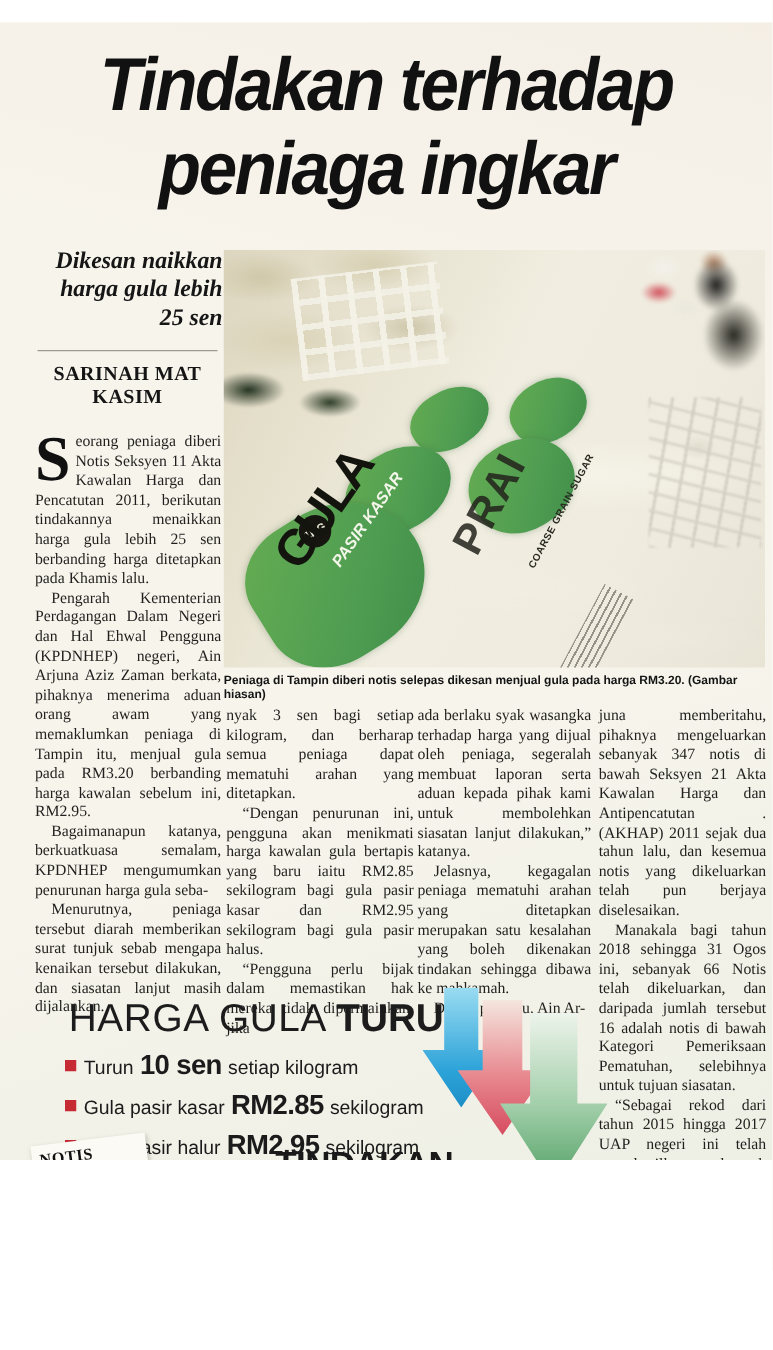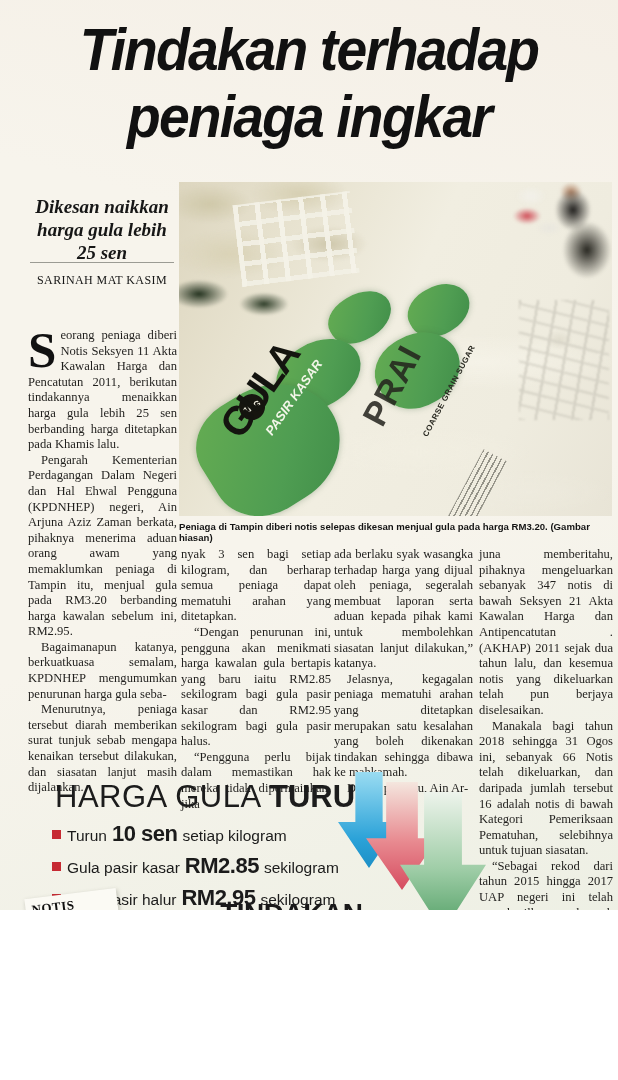--- a/index.html
+++ b/index.html
@@ -2,39 +2,39 @@
 <html><head>
 <meta charset="utf-8">
 <style>
   html,body{margin:0;padding:0;}
   .page{
     position:relative; width:618px; height:910px; overflow:hidden;
     background:
       linear-gradient(160deg, rgba(236,238,226,0) 60%, rgba(230,236,222,.55) 100%),
       linear-gradient(15deg, rgba(244,236,228,0) 70%, rgba(242,234,224,.5) 100%),
       #f7f4ec;
-    font-family:"Liberation Serif", serif; color:#1d1c1a;
+    font-family:"Liberation Serif", serif; color:#1d1c1a;margin-top:18px;
   }
   
   .headline{
     position:absolute; top:16px; left:0; width:618px; text-align:center;
     font-family:"Liberation Sans", sans-serif; font-weight:bold; font-style:italic;
     font-size:60px; line-height:67px; letter-spacing:-2px; color:#111;
     transform:scaleX(.92);
   }
   
   .subhead{
-    position:absolute; left:26px; top:195px; width:152px; text-align:center;
+    position:absolute; left:26px; top:179px; width:152px; text-align:right;
     font-family:"Liberation Serif", serif; font-weight:bold; font-style:italic;
     font-size:19px; line-height:23px; color:#161616;
   }
   .rule{position:absolute; left:30px; top:262px; width:144px; height:1px; background:#9b9b94;}
   .byline{
     position:absolute; left:26px; top:273px; width:152px; text-align:center;
-    font-family:"Liberation Serif", serif; font-weight:normal; font-size:12px;
+    font-family:"Liberation Serif", serif; font-weight:bold; font-size:16px;
     letter-spacing:.4px; color:#151515;
   }
   .badge{
     position:absolute; left:33px; top:293px; width:128px; height:22px;
     background:#8e8e87; border:1px solid #6f6f69;
     display:flex; align-items:center; justify-content:center;
     font-family:"Liberation Sans", sans-serif; font-weight:bold; font-size:13px;
     letter-spacing:1px; color:#fdfdfb; text-shadow:0 1px 1px #55554f;
   }
   

